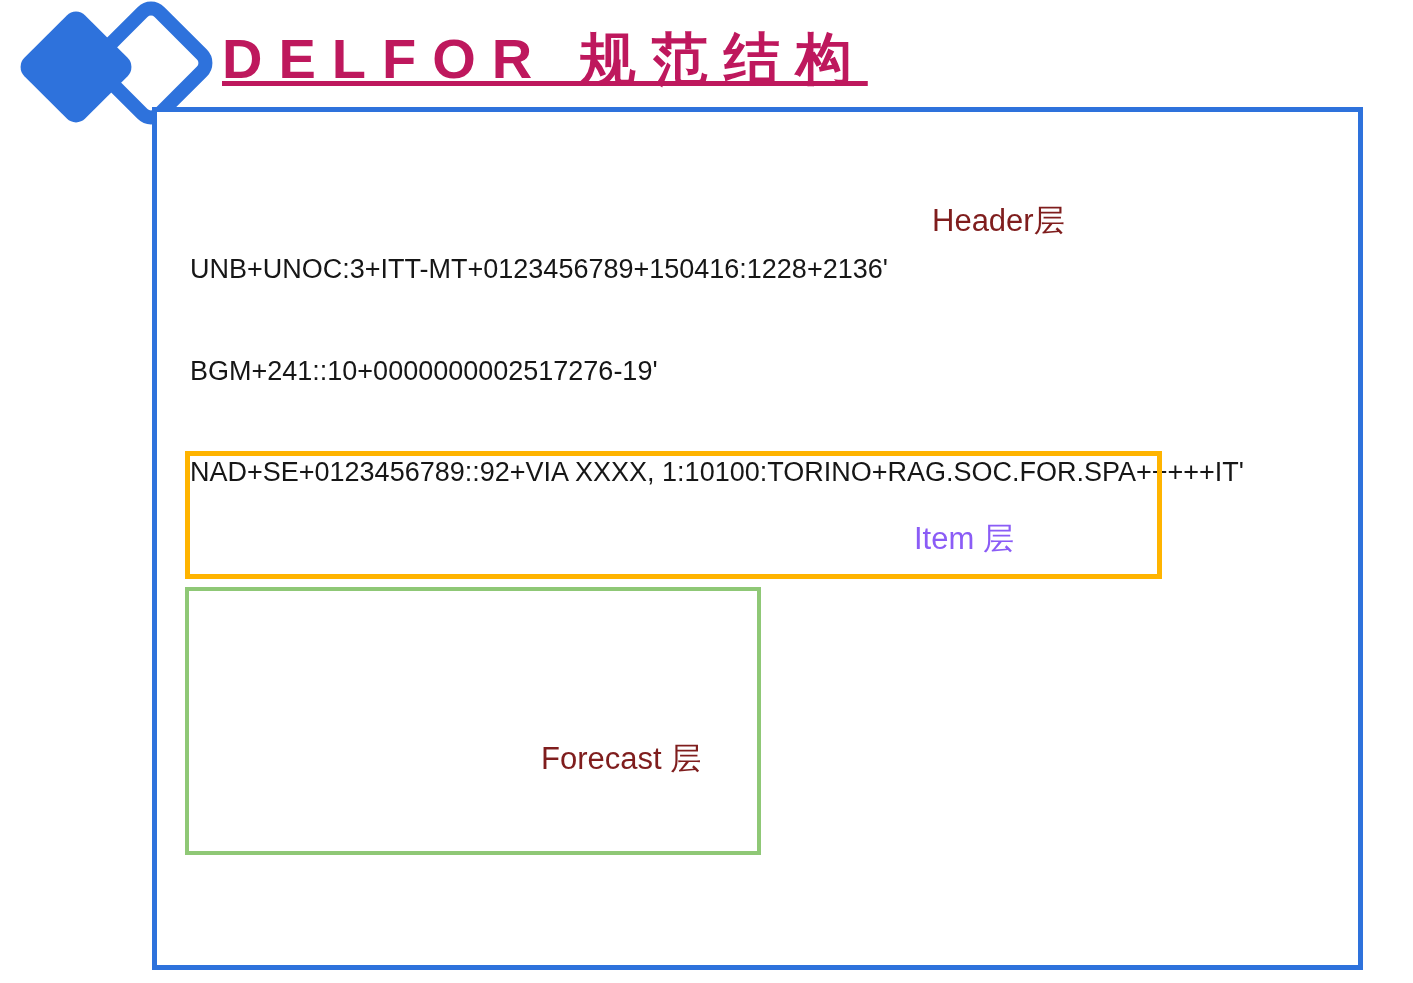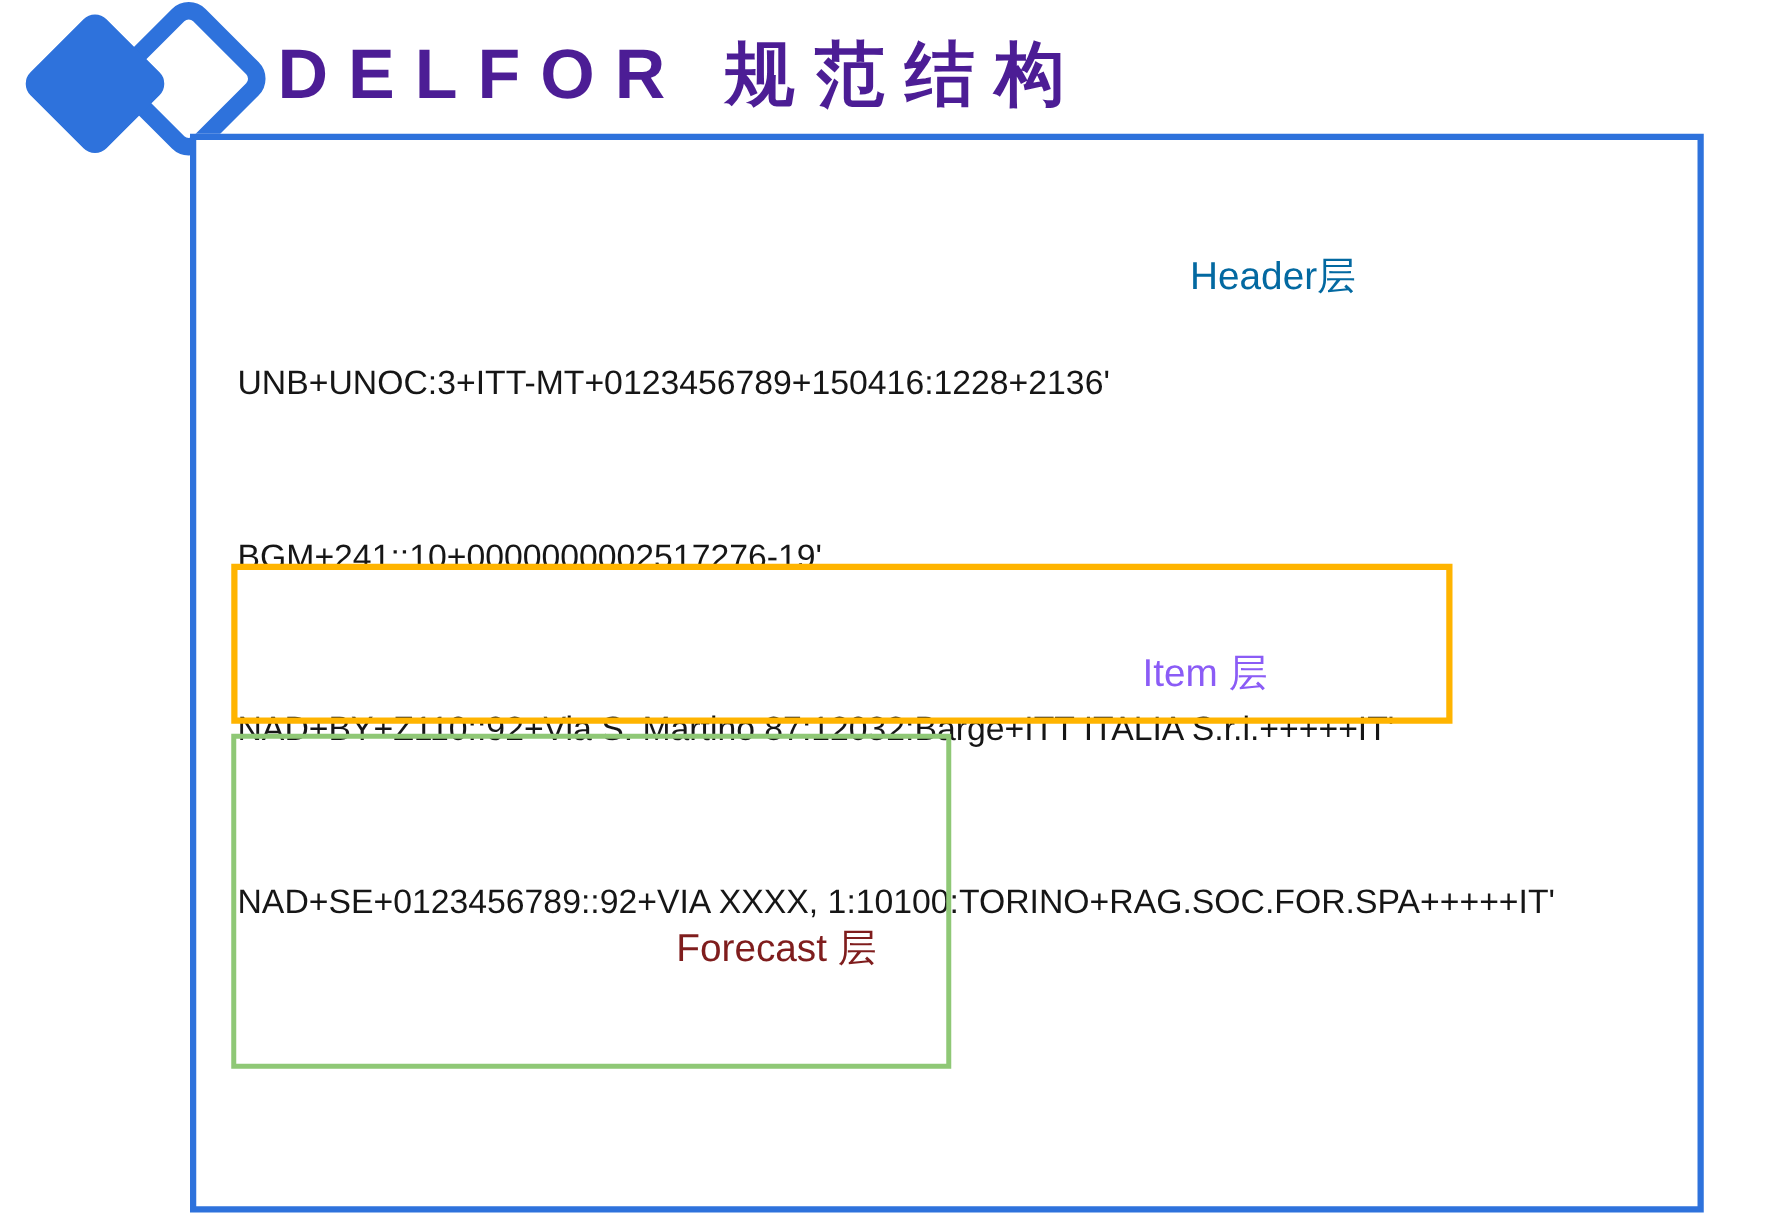--- a/index.html
+++ b/index.html
@@ -4,59 +4,60 @@
 <style>
   * { margin: 0; padding: 0; box-sizing: border-box; }
   html, body { width: 1413px; height: 983px; background: #ffffff; overflow: hidden; }
   body { position: relative; font-family: "Liberation Sans", sans-serif; }
 
   
   .top-banner { position: absolute; left: 0; top: 0; width: 1413px; height: 130px; }
   .logo { position: absolute; left: 4px; top: 0; width: 212px; height: 130px; }
   .page-title {
     position: absolute; left: 222px; top: 22px;
-    font-size: 56px; font-weight: bold; color: #4c1d95;
+    font-size: 56px; font-weight: bold; color: #be185d;
     letter-spacing: 16px; white-space: nowrap;
     font-family: "Liberation Sans", sans-serif;
+    text-decoration: underline;
   }
 
   
   .doc-box {
     position: absolute; left: 152px; top: 107px;
     width: 1211px; height: 863px;
     border: 5px solid #2E72DC;
     background: #ffffff;
   }
   .doc-inner { position: relative; width: 100%; height: 100%; }
 
   .edi-lines {
     position: absolute; left: 33px; top: 6px;
     font-size: 27px; line-height: 33.8px; color: #161616;
     font-family: "Liberation Sans", sans-serif;
     white-space: pre;
   }
-  .edi-line { height: 33.8px; margin-top: 37px; }
+  .edi-line { height: 33.8px; }
 
   
   .item-box {
     position: absolute; left: 28px; top: 339px;
     width: 977px; height: 128px;
     border: 5px solid #FFB400;
     pointer-events: none;
   }
   .forecast-box {
     position: absolute; left: 28px; top: 475px;
     width: 576px; height: 268px;
     border: 4px solid #8FC876;
     pointer-events: none;
   }
 
   
   .layer-label { position: absolute; font-size: 31px; white-space: nowrap; }
-  .label-header   { left: 795px; top: 88px;  color: #0369a1; }
+  .label-header   { left: 775px; top: 88px;  color: #7f1d1d; }
   .label-item     { left: 757px; top: 406px; color: #8b5cf6; }
   .label-forecast { left: 384px; top: 626px; color: #7f1d1d; }
 </style>
 </head>
 <body>
 
 <div class="top-banner">
   <svg class="logo" viewBox="0 0 212 130" xmlns="http://www.w3.org/2000/svg">
     <g>
       <rect x="-42" y="-42" width="84" height="84" rx="12" transform="translate(147 63) rotate(45)" fill="#ffffff" stroke="#2E72DC" stroke-width="14"></rect>
@@ -68,21 +69,20 @@
   <div class="page-title">DELFOR 规范结构</div>
 </div>
 
 <div class="doc-box">
   <div class="doc-inner">
 
     <div class="edi-lines">
       <div>
         <div class="edi-line">UNB+UNOC:3+ITT-MT+0123456789+150416:1228+2136'</div>
         <div class="edi-line">BGM+241::10+0000000002517276-19'</div>
-        <div class="edi-line">NAD+BY+Z110::92+Via S. Martino 87:12032:Barge+ITT ITALIA S.r.l.+++++IT'</div>
         <div class="edi-line">NAD+SE+0123456789::92+VIA XXXX, 1:10100:TORINO+RAG.SOC.FOR.SPA+++++IT'</div>
         
         
       </div>
       
       
       
     </div>
 
     <div class="item-box"></div>

